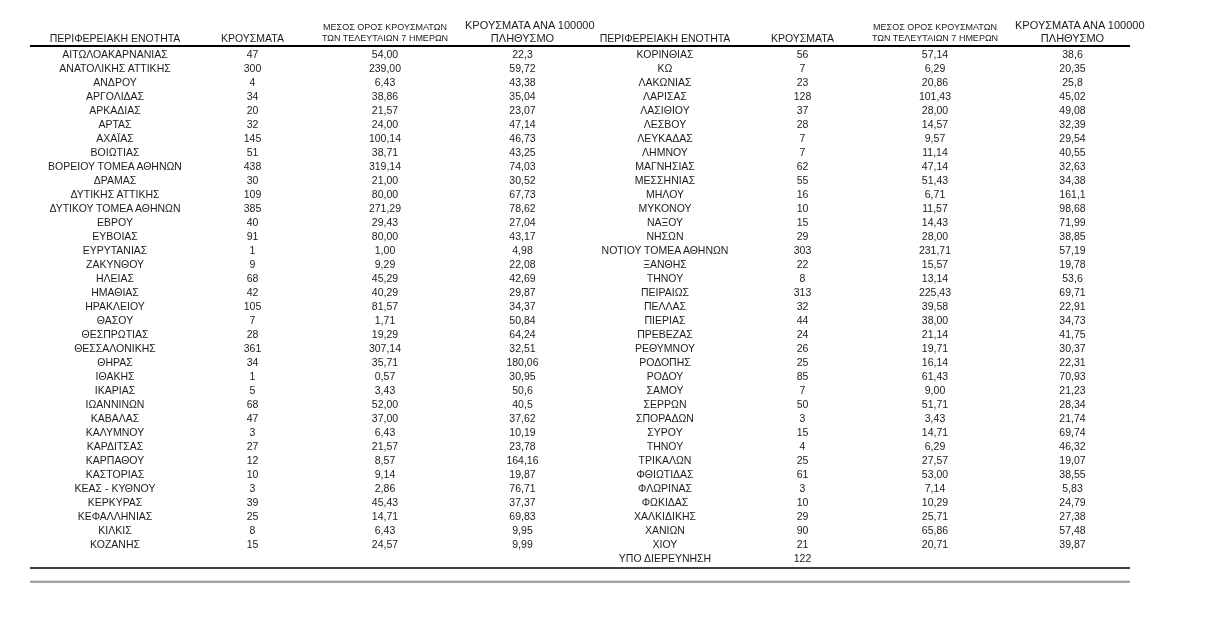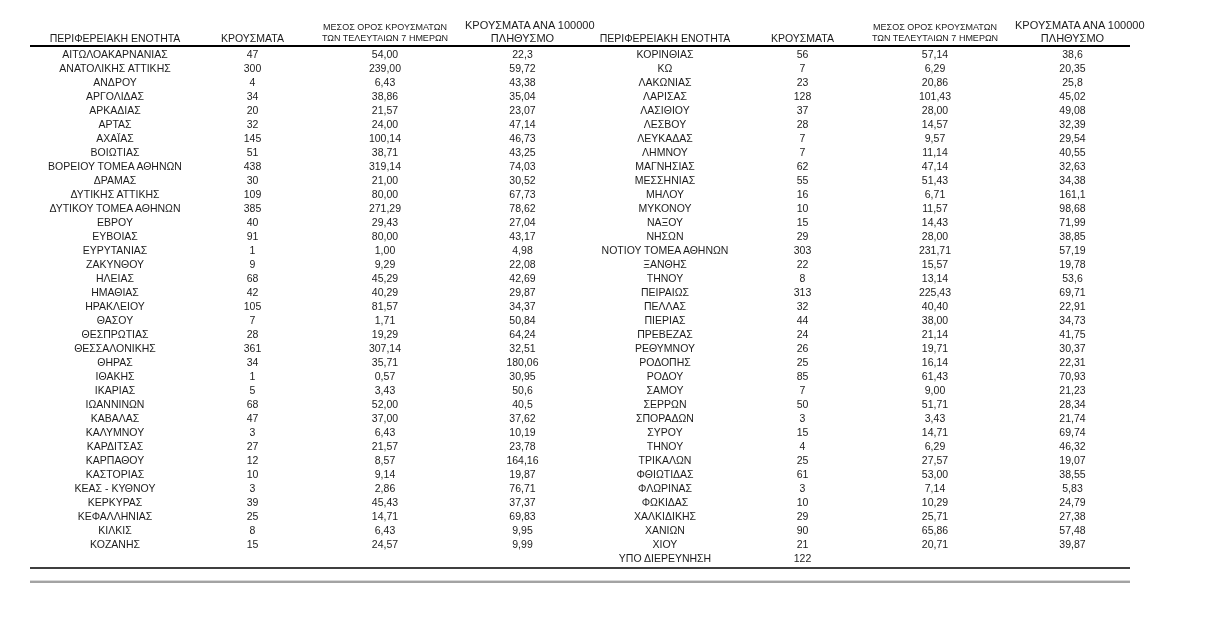--- a/index.html
+++ b/index.html
@@ -436,21 +436,21 @@
           </div>
           <div class="tr">
             <div class="td">ΠΕΙΡΑΙΩΣ</div>
             <div class="td">313</div>
             <div class="td">225,43</div>
             <div class="td">69,71</div>
           </div>
           <div class="tr">
             <div class="td">ΠΕΛΛΑΣ</div>
             <div class="td">32</div>
-            <div class="td">40,40</div>
+            <div class="td">39,58</div>
             <div class="td">22,91</div>
           </div>
           <div class="tr">
             <div class="td">ΠΙΕΡΙΑΣ</div>
             <div class="td">44</div>
             <div class="td">38,00</div>
             <div class="td">34,73</div>
           </div>
           <div class="tr">
             <div class="td">ΠΡΕΒΕΖΑΣ</div>

